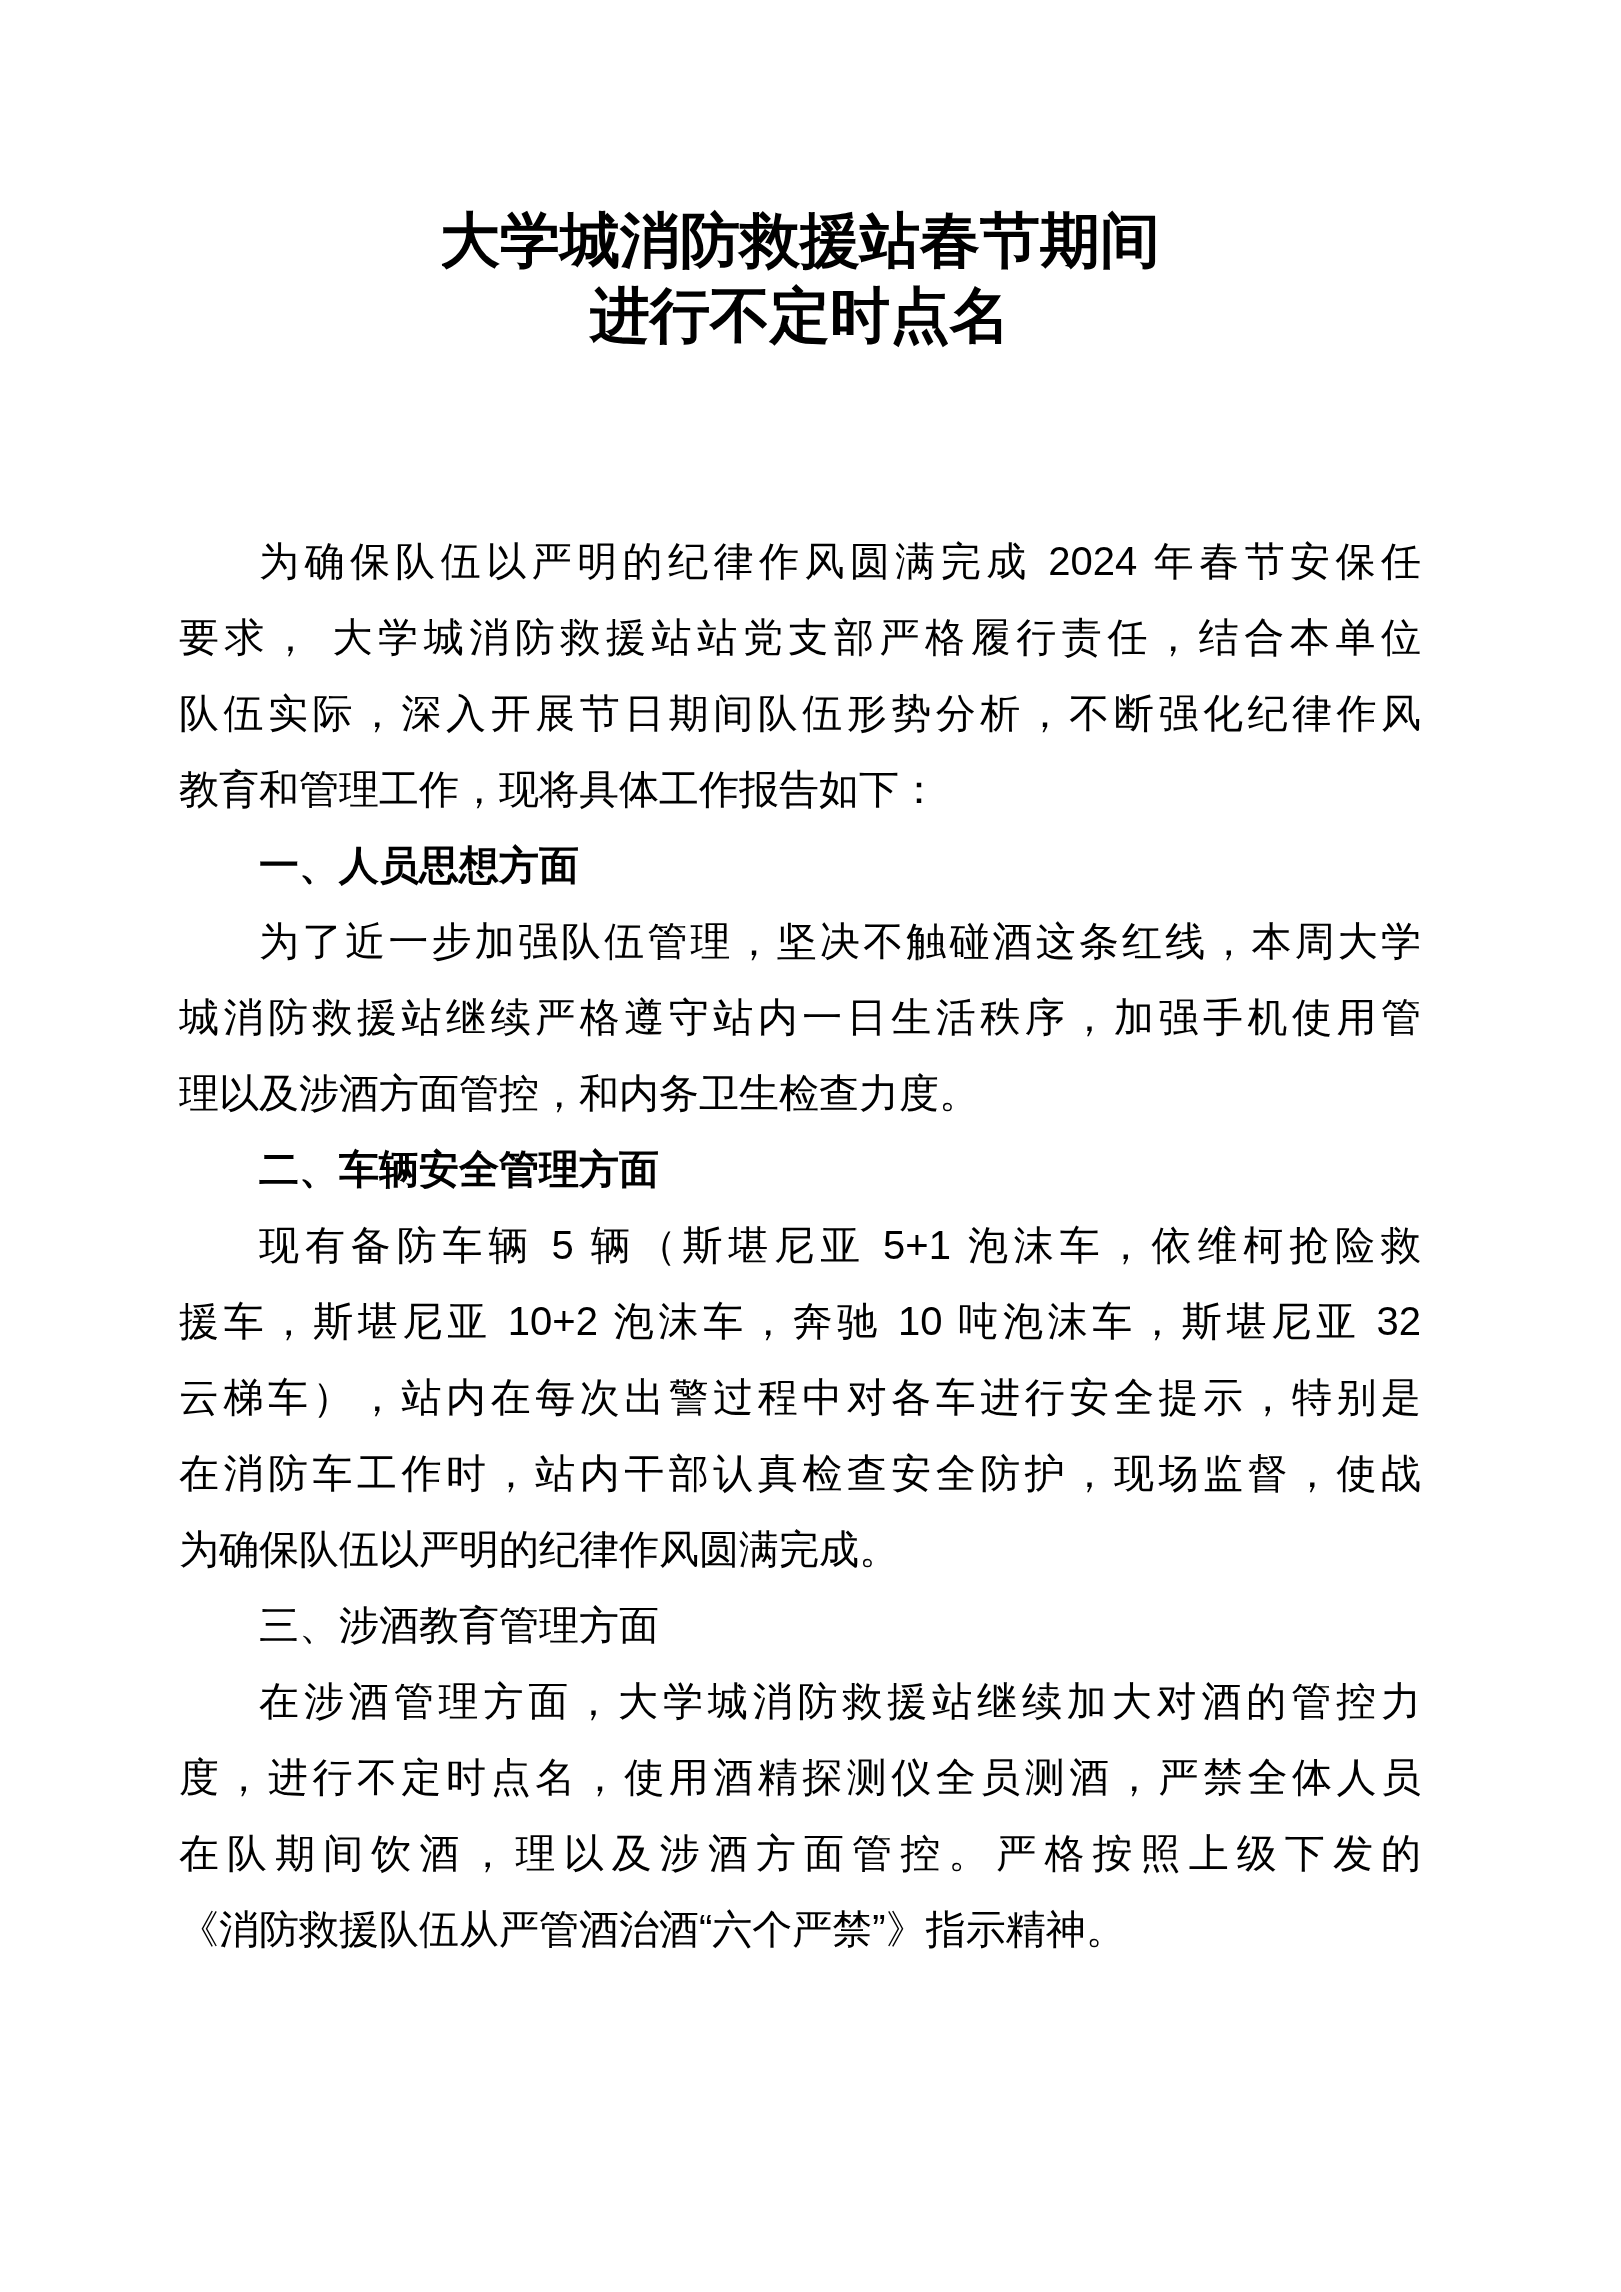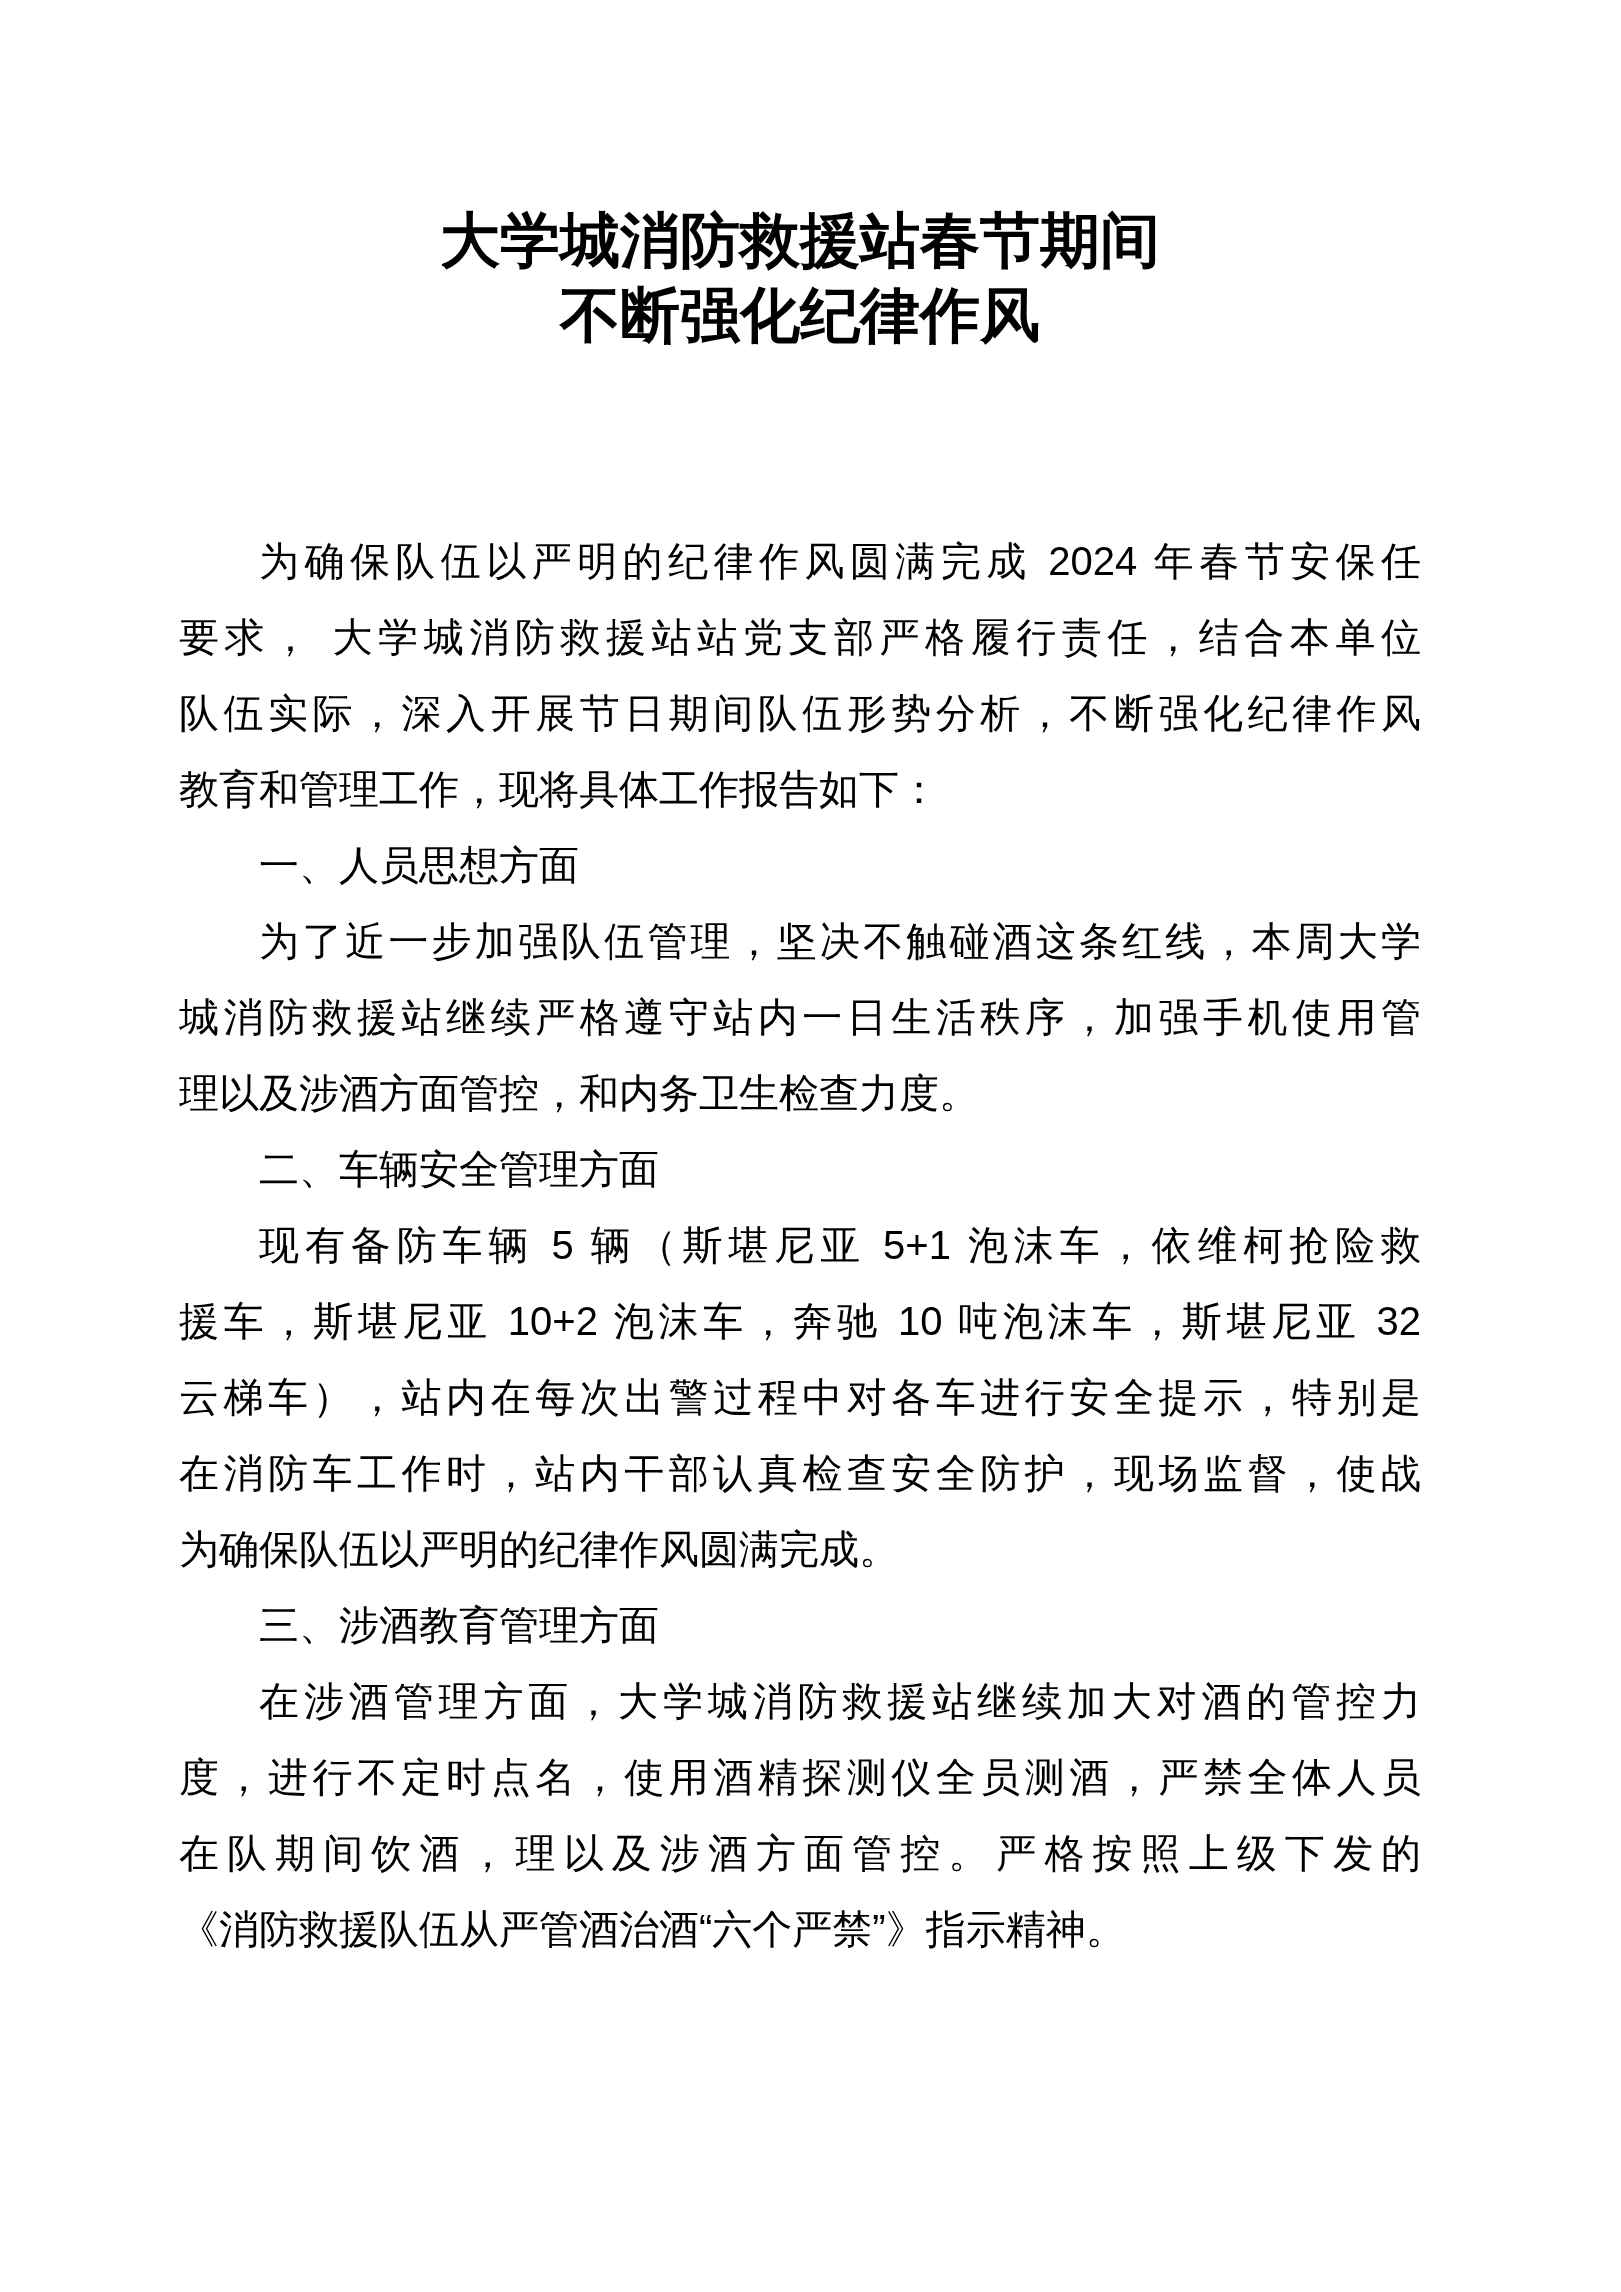--- a/index.html
+++ b/index.html
@@ -35,32 +35,32 @@
     color: #000000;
   }
   .paragraph { margin: 0; }
   .line { white-space: pre-wrap; }
   .line.fill {
     text-align: justify;
     text-align-last: justify;
   }
   .line.indent { text-indent: 2em; }
   .heading {
-    font-weight: 400;
+    font-weight: 700;
     text-indent: 2em;
   }
   .heading.normal { font-weight: 400; }
 </style>
 </head>
 <body>
 
 <div class="page">
   <h1 class="title">
     <span class="title-line">大学城消防救援站春节期间</span>
-    <span class="title-line">不断强化纪律作风</span>
+    <span class="title-line">进行不定时点名</span>
   </h1>
   <div class="doc-body" id="doc-body">
       <div class="paragraph">
         <div class="line indent fill">为确保队伍以严明的纪律作风圆满完成 2024 年春节安保任</div>
         <div class="line fill">要求， 大学城消防救援站站党支部严格履行责任，结合本单位</div>
         <div class="line fill">队伍实际，深入开展节日期间队伍形势分析，不断强化纪律作风</div>
         <div class="line">教育和管理工作，现将具体工作报告如下：</div>
       </div>
       <div class="heading">一、人员思想方面</div>
       <div class="paragraph">

